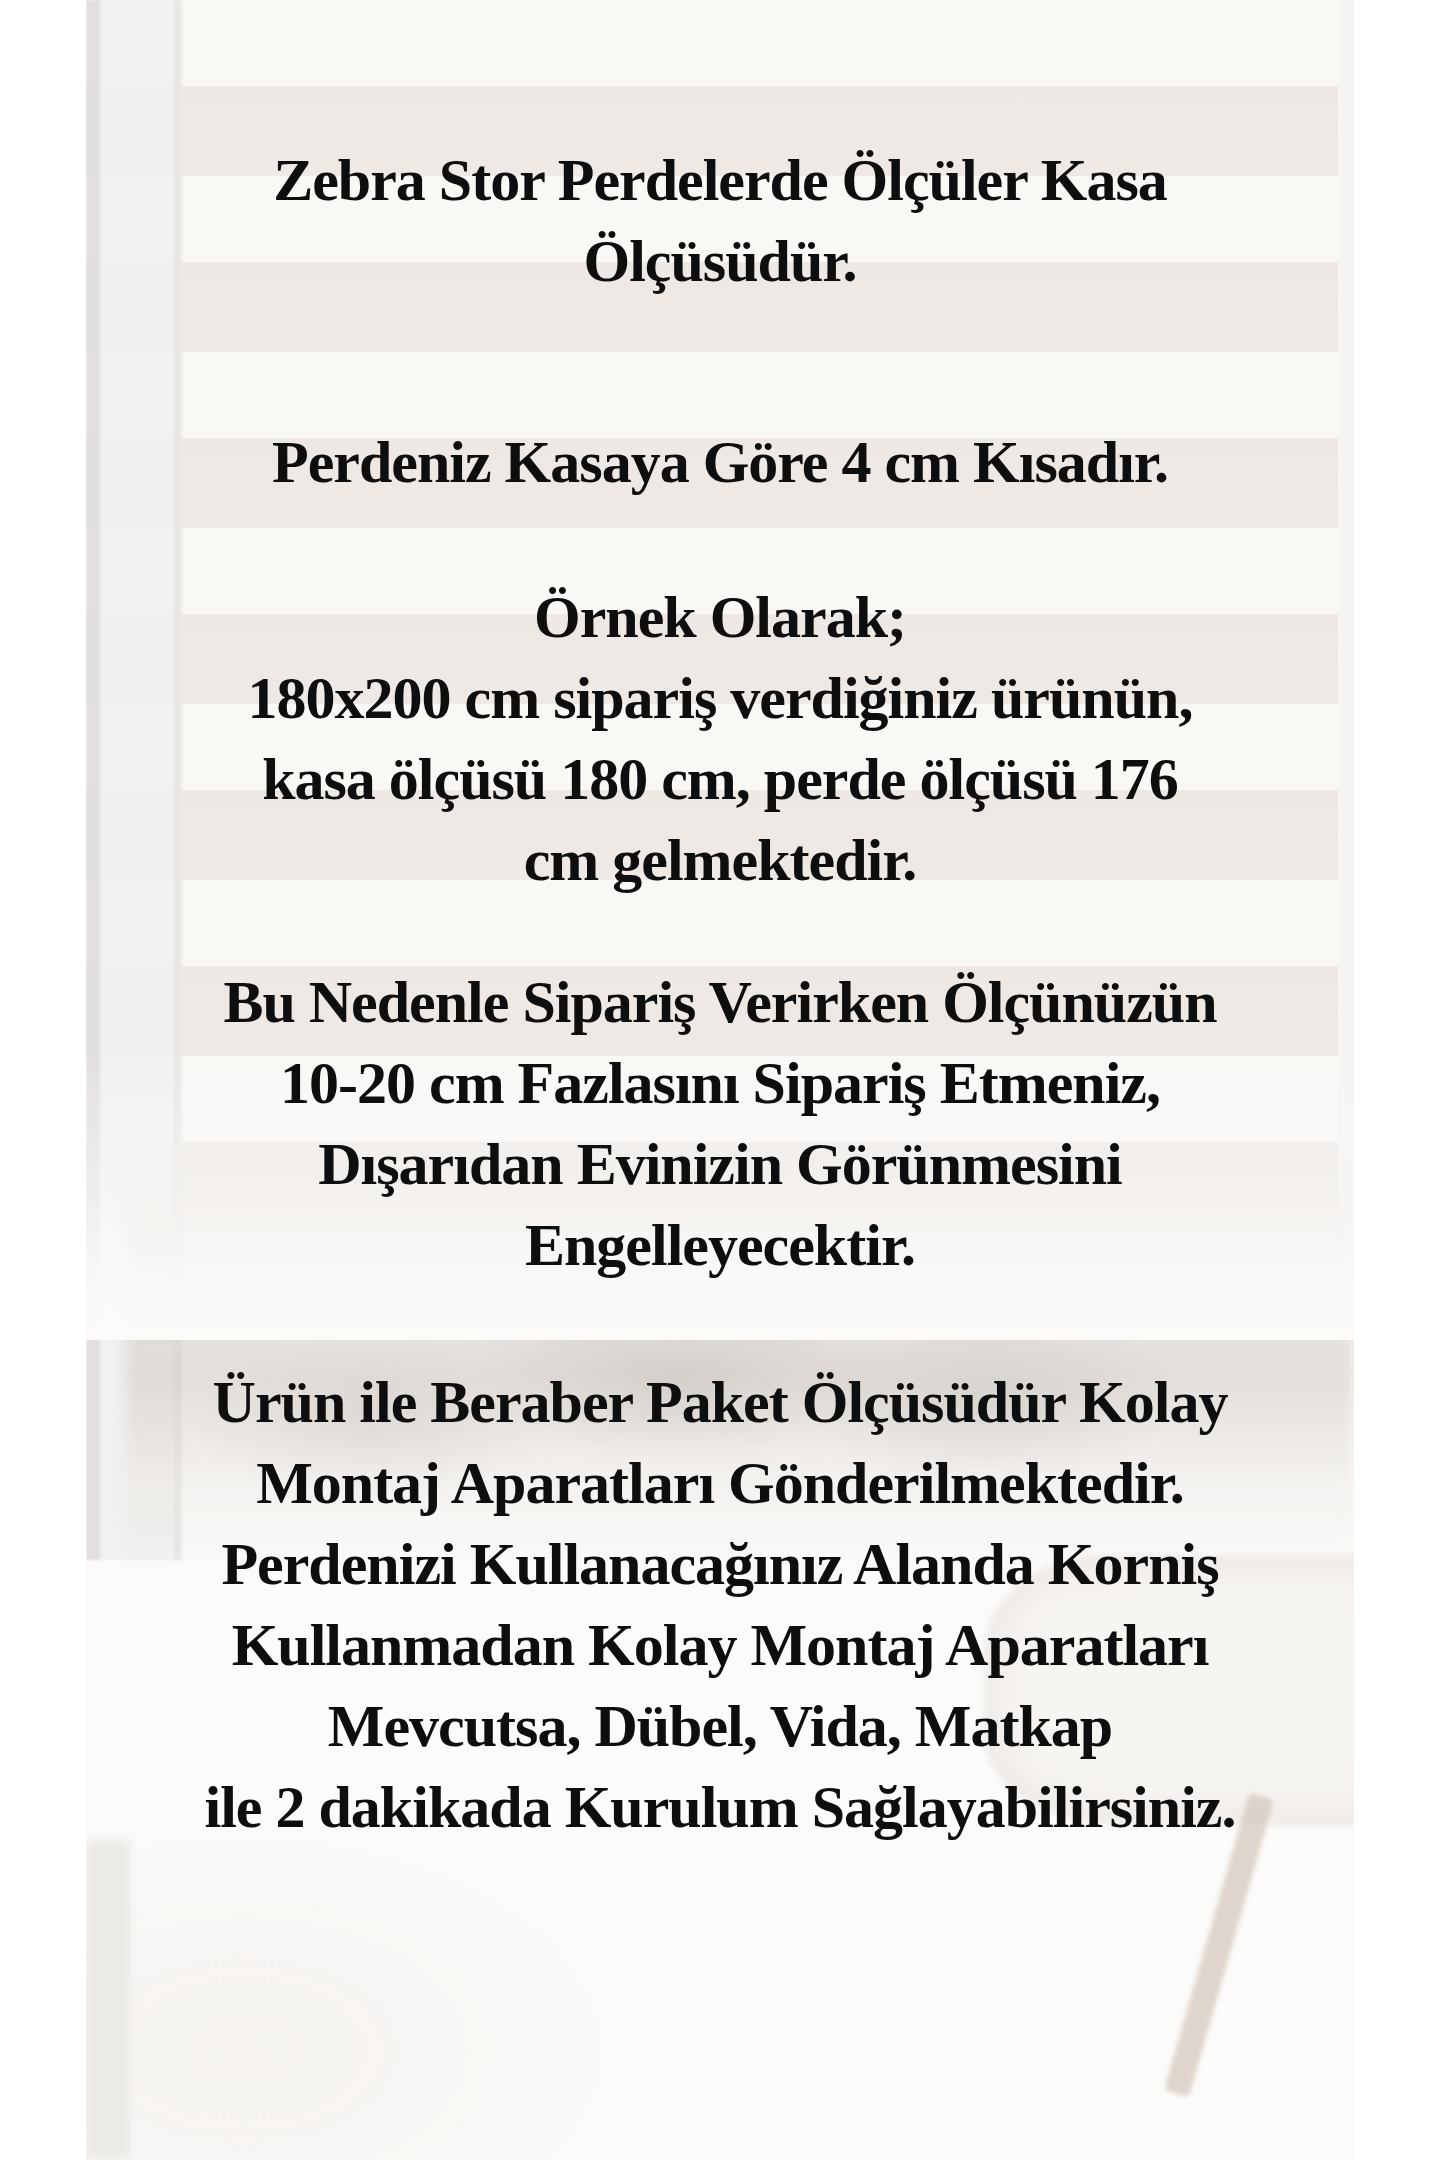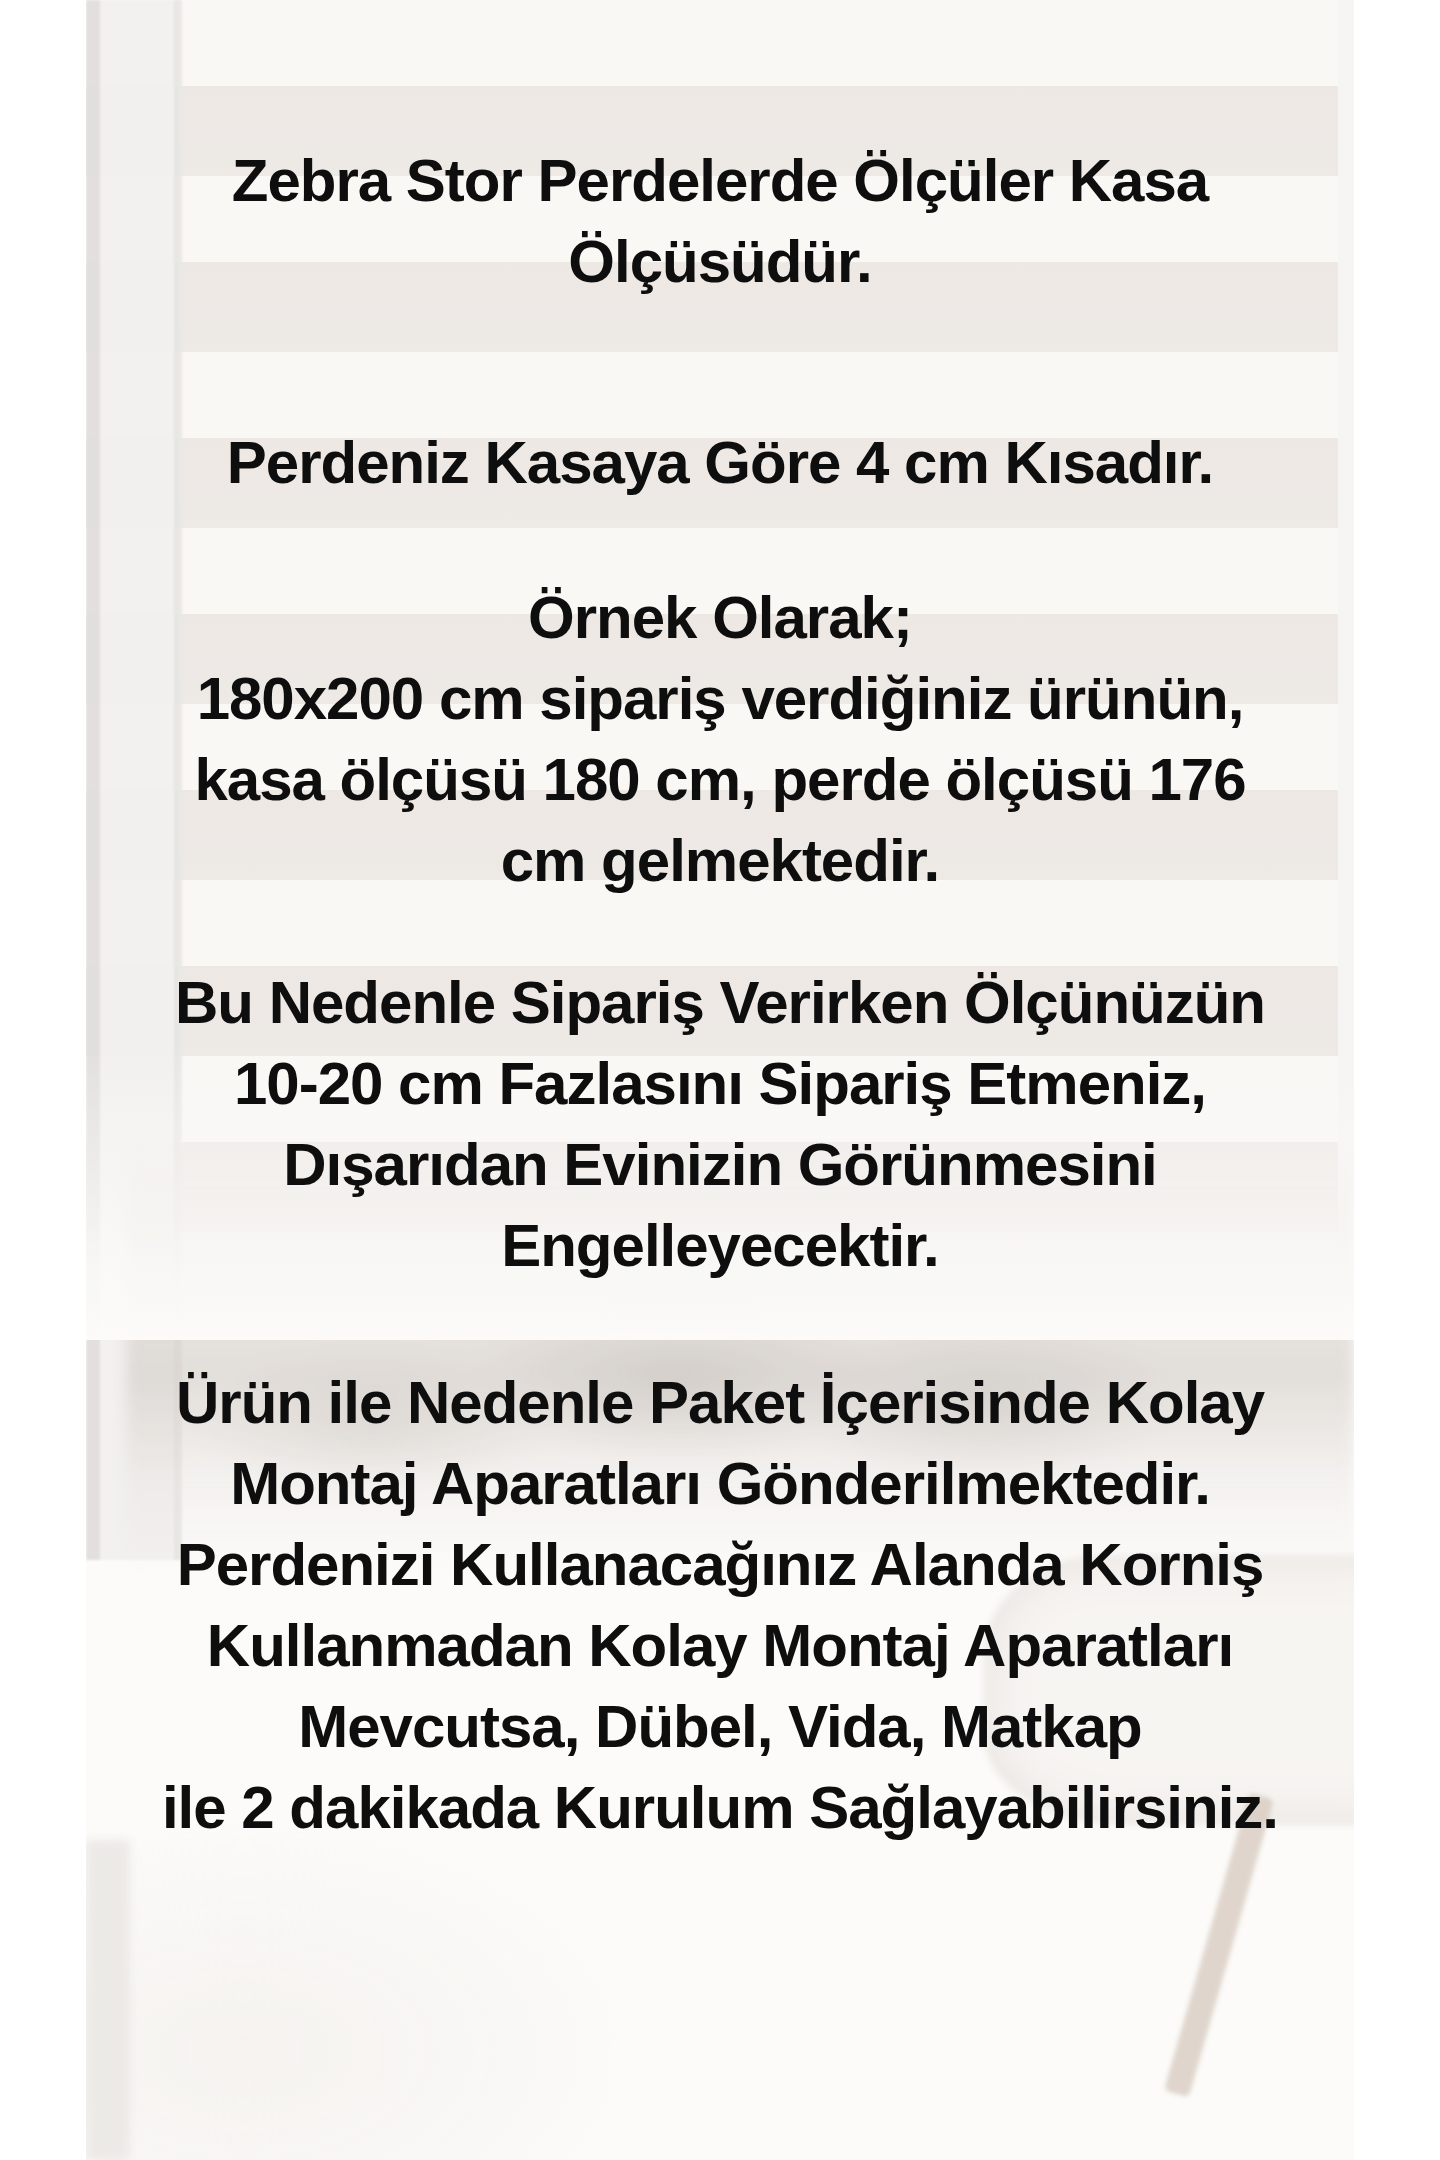--- a/index.html
+++ b/index.html
@@ -7,21 +7,21 @@
     padding: 0;
     background: #ffffff;
   }
   .canvas {
     position: relative;
     width: 1268px;
     height: 2160px;
     margin: 0 auto;
     overflow: hidden;
     background: #fbfaf8;
-    font-family: Liberation Sans, sans-serif;
+    font-family: Liberation Serif, serif;
   }
 
   
   .bg { position: absolute; inset: 0; z-index: 0; }
 
   .zebra-stripes {
     position: absolute; left: 0; top: 0; right: 0; height: 1330px;
     background: repeating-linear-gradient(180deg,
       #f8f6f3 0px, #f8f6f3 86px,
       #e7e1dc 86px, #e8e2dd 176px);
@@ -151,21 +151,21 @@
     </div>
 
     <div class="para m4">
       <div class="line">Bu Nedenle Sipariş Verirken Ölçünüzün</div>
       <div class="line">10-20 cm Fazlasını Sipariş Etmeniz,</div>
       <div class="line">Dışarıdan Evinizin Görünmesini</div>
       <div class="line">Engelleyecektir.</div>
     </div>
 
     <div class="para m5">
-      <div class="line">Ürün ile Nedenle Paket İçerisinde Kolay</div>
+      <div class="line">Ürün ile Beraber Paket Ölçüsüdür Kolay</div>
       <div class="line">Montaj Aparatları Gönderilmektedir.</div>
     </div>
 
     <div class="para m6">
       <div class="line">Perdenizi Kullanacağınız Alanda Korniş</div>
       <div class="line">Kullanmadan Kolay Montaj Aparatları</div>
       <div class="line">Mevcutsa, Dübel, Vida, Matkap</div>
       <div class="line">ile 2 dakikada Kurulum Sağlayabilirsiniz.</div>
     </div>
 

